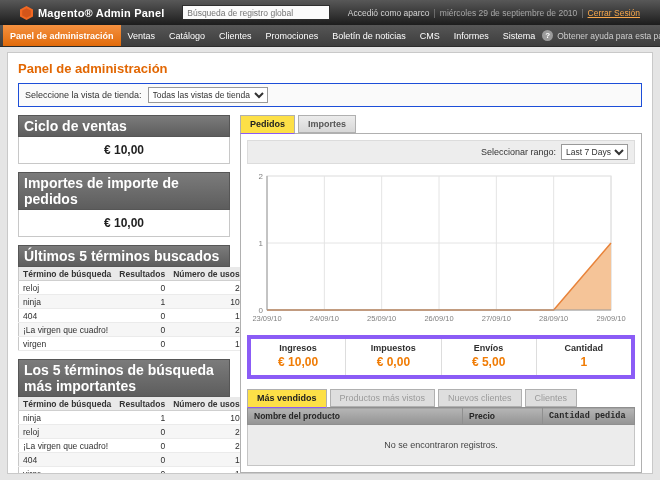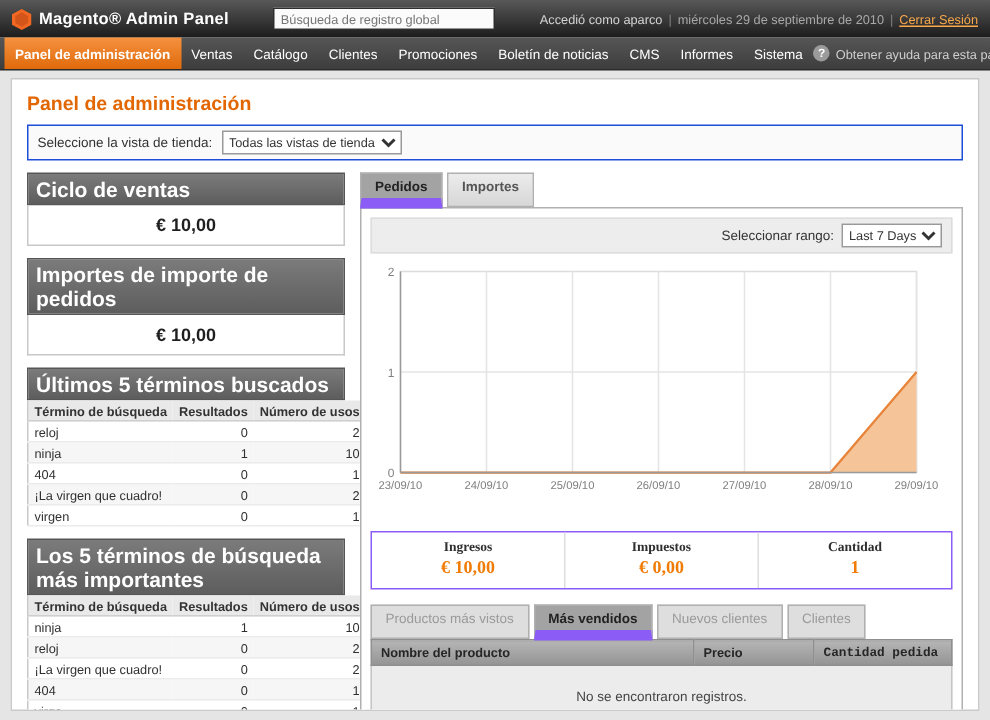--- a/index.html
+++ b/index.html
@@ -2,21 +2,21 @@
 <html><head>
 <meta charset="utf-8">
 <style>
   *{box-sizing:border-box;margin:0;padding:0;}
   html,body{width:660px;height:480px;}
   body{font-family:"Liberation Sans",sans-serif;background:#e5e5e5;font-size:10px;color:#2f2f2f;overflow:hidden;}
   a{text-decoration:none;}
   [data-interactable="true"]{cursor:pointer;}
 
   
-  .topbar{height:25px;background:linear-gradient(#585858,#1c1c1c);display:flex;align-items:center;justify-content:space-between;padding:0 8px;}
+  .topbar{height:25px;background:linear-gradient(#585858,#1c1c1c);display:flex;align-items:center;justify-content:space-between;padding:0 20px;}
   .logo{display:flex;align-items:center;gap:5px;}
   .logo-text{color:#fff;font-weight:bold;font-size:11px;letter-spacing:.2px;}
   .global-search{width:148px;height:15px;font-size:8.5px;border:1px solid #2e2e2e;background:#fbfbfb;color:#777;padding:0 4px;font-family:inherit;}
   .user-info{display:flex;align-items:center;gap:4px;font-size:8.5px;color:#d4d4d4;white-space:nowrap;}
   .user-info .sep{color:#808080;}
   .user-date{color:#a8a8a8;}
   .logout{color:#f9a84b;text-decoration:underline;}
 
   
   .mainnav{height:22px;background:linear-gradient(#565656,#3d3d3d);display:flex;align-items:stretch;padding:0 3px;border-bottom:1px solid #2b2b2b;}
@@ -42,29 +42,29 @@
   .dbox-value{border:1px solid #c8c8c8;border-top:none;text-align:center;font-weight:bold;font-size:12px;padding:6px 0;color:#1f1f1f;background:#fff;}
   table.mini{width:100%;border-collapse:collapse;font-size:8.5px;border:1px solid #c8c8c8;border-top:none;background:#fff;}
   table.mini th{background:#e9e9e9;font-weight:bold;text-align:left;padding:1.5px 4px;border-bottom:1px solid #cfcfcf;color:#333;white-space:nowrap;}
   table.mini td{padding:1.5px 4px;border-bottom:1px solid #ebebeb;color:#2f2f2f;}
   table.mini tr.alt td{background:#f6f6f6;}
   table.mini .num{text-align:right;}
 
   
   .tabs{display:flex;gap:3px;position:relative;z-index:2;}
   .tab{padding:3px 9px;font-size:9px;font-weight:bold;border:1px solid #b0b0b0;background:linear-gradient(#ececec,#d7d7d7);color:#555;}
-  .tab.active{background:#a3a3a3;color:#222;border-bottom:7px solid #8b5cf6;margin-bottom:-1px;}
+  .tab.active{background:#fde047;color:#222;border-bottom:1px solid #8b5cf6;margin-bottom:-1px;}
   .tab.disabled{color:#9a9a9a;background:#dedede;font-weight:normal;}
   .bottom-tabs{margin-top:10px;}
 
   
   .panel{border:1px solid #b0b0b0;background:#fff;padding:6px;position:relative;z-index:1;}
   .range-row{background:#ededed;border:1px solid #dcdcdc;padding:3px 6px;display:flex;justify-content:flex-end;align-items:center;gap:5px;font-size:9px;color:#333;}
   .chart-box{padding:4px 0 0;}
-  .stats-bar{border:1px solid #8b5cf6;display:flex;margin-top:20px;font-family:Liberation Serif, serif;}
+  .stats-bar{border:4px solid #8b5cf6;display:flex;margin-top:7px;}
   .stat{flex:1;text-align:center;padding:4px 0 6px;border-left:1px solid #ddd;}
   .stat:first-child{border-left:none;}
   .stat-label{font-weight:bold;font-size:9px;color:#2f2f2f;}
   .stat-value{font-weight:bold;font-size:12px;color:#f07c05;margin-top:2px;}
 
   
   table.grid{width:100%;border-collapse:collapse;font-size:8.5px;}
   table.grid th{background:linear-gradient(#b5b5b5,#949494);color:#262626;font-weight:bold;text-align:left;padding:3px 6px;border:1px solid #8f8f8f;white-space:nowrap;}
   table.grid th:nth-child(2){width:80px;}
   table.grid th:nth-child(3){width:92px;font-family:Liberation Mono, monospace;}
@@ -251,27 +251,31 @@
           <div id="stats" class="stats-bar" data-interactable="false">
               <div class="stat" data-interactable="false">
                 <div class="stat-label" data-interactable="false">Ingresos</div>
                 <div class="stat-value" data-interactable="false">€ 10,00</div>
               </div>
               <div class="stat" data-interactable="false">
                 <div class="stat-label" data-interactable="false">Impuestos</div>
                 <div class="stat-value" data-interactable="false">€ 0,00</div>
               </div>
               <div class="stat" data-interactable="false">
+                <div class="stat-label" data-interactable="false">Envíos</div>
+                <div class="stat-value" data-interactable="false">€ 5,00</div>
+              </div>
+              <div class="stat" data-interactable="false">
                 <div class="stat-label" data-interactable="false">Cantidad</div>
                 <div class="stat-value" data-interactable="false">1</div>
               </div>
             </div>
           <div class="tabs bottom-tabs" id="bottom-tabs" data-interactable="false">
+              <a class="tab active" data-interactable="true">Más vendidos</a>
               <a class="tab disabled" data-interactable="true">Productos más vistos</a>
-              <a class="tab active" data-interactable="true">Más vendidos</a>
               <a class="tab disabled" data-interactable="true">Nuevos clientes</a>
               <a class="tab disabled" data-interactable="true">Clientes</a>
             </div>
           <table class="grid" data-interactable="false">
             <thead data-interactable="false">
               <tr id="grid-head" data-interactable="false">
                   <th data-interactable="false">Nombre del producto</th>
                   <th data-interactable="false">Precio</th>
                   <th data-interactable="false">Cantidad pedida</th>
                 </tr>

